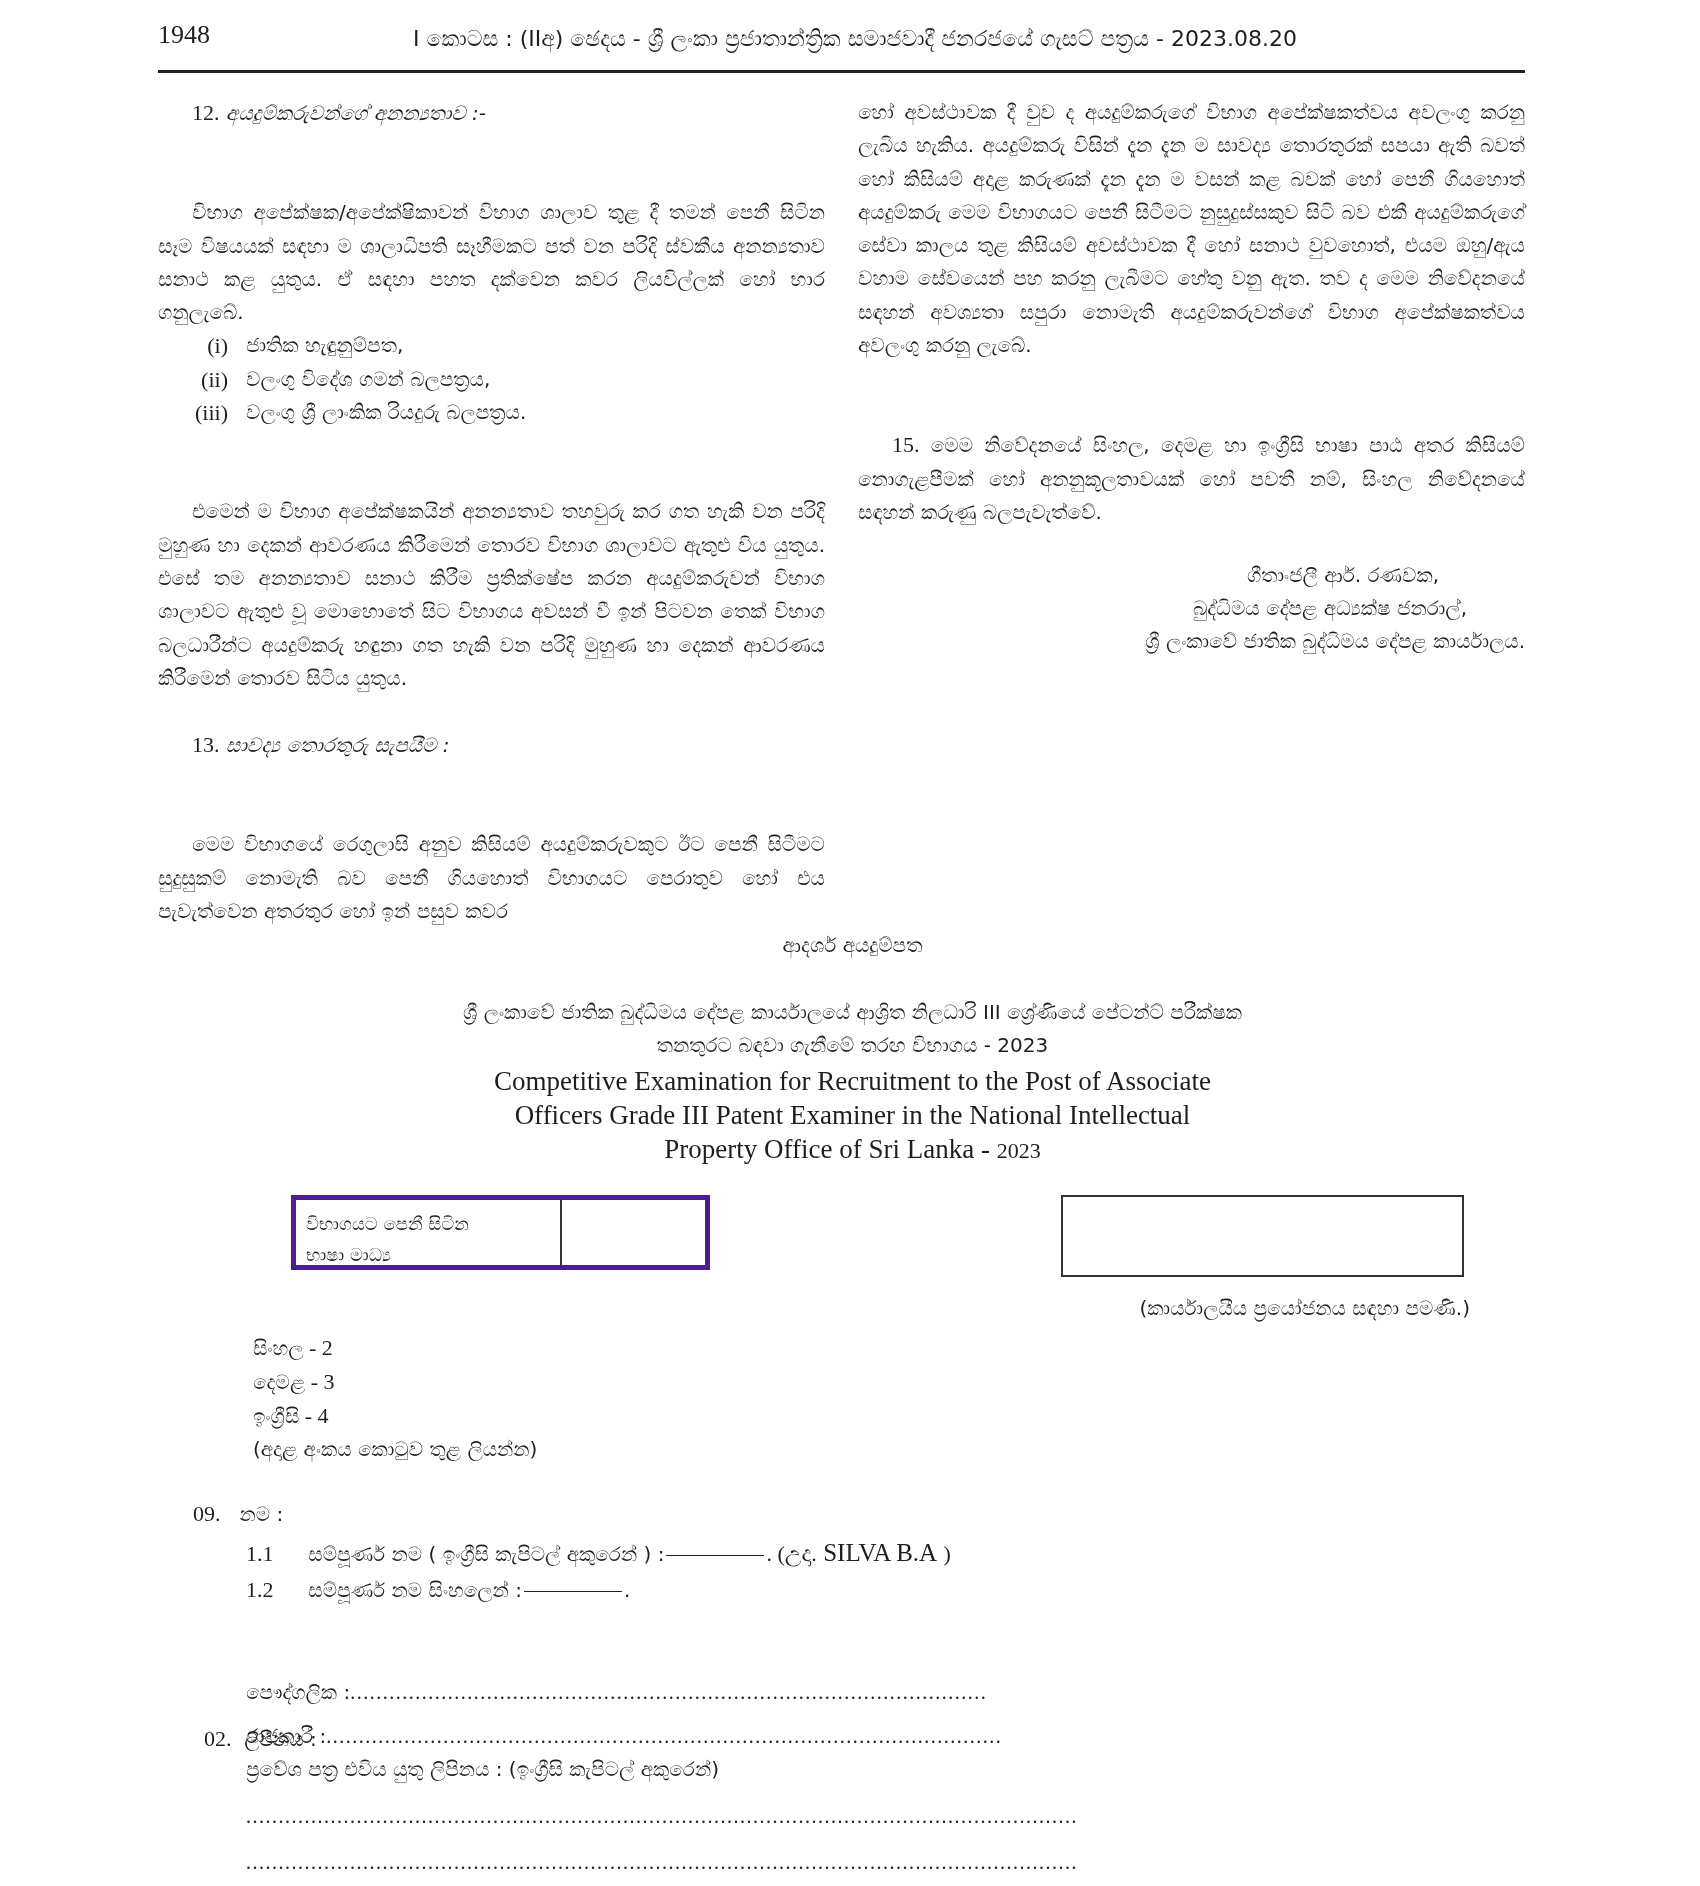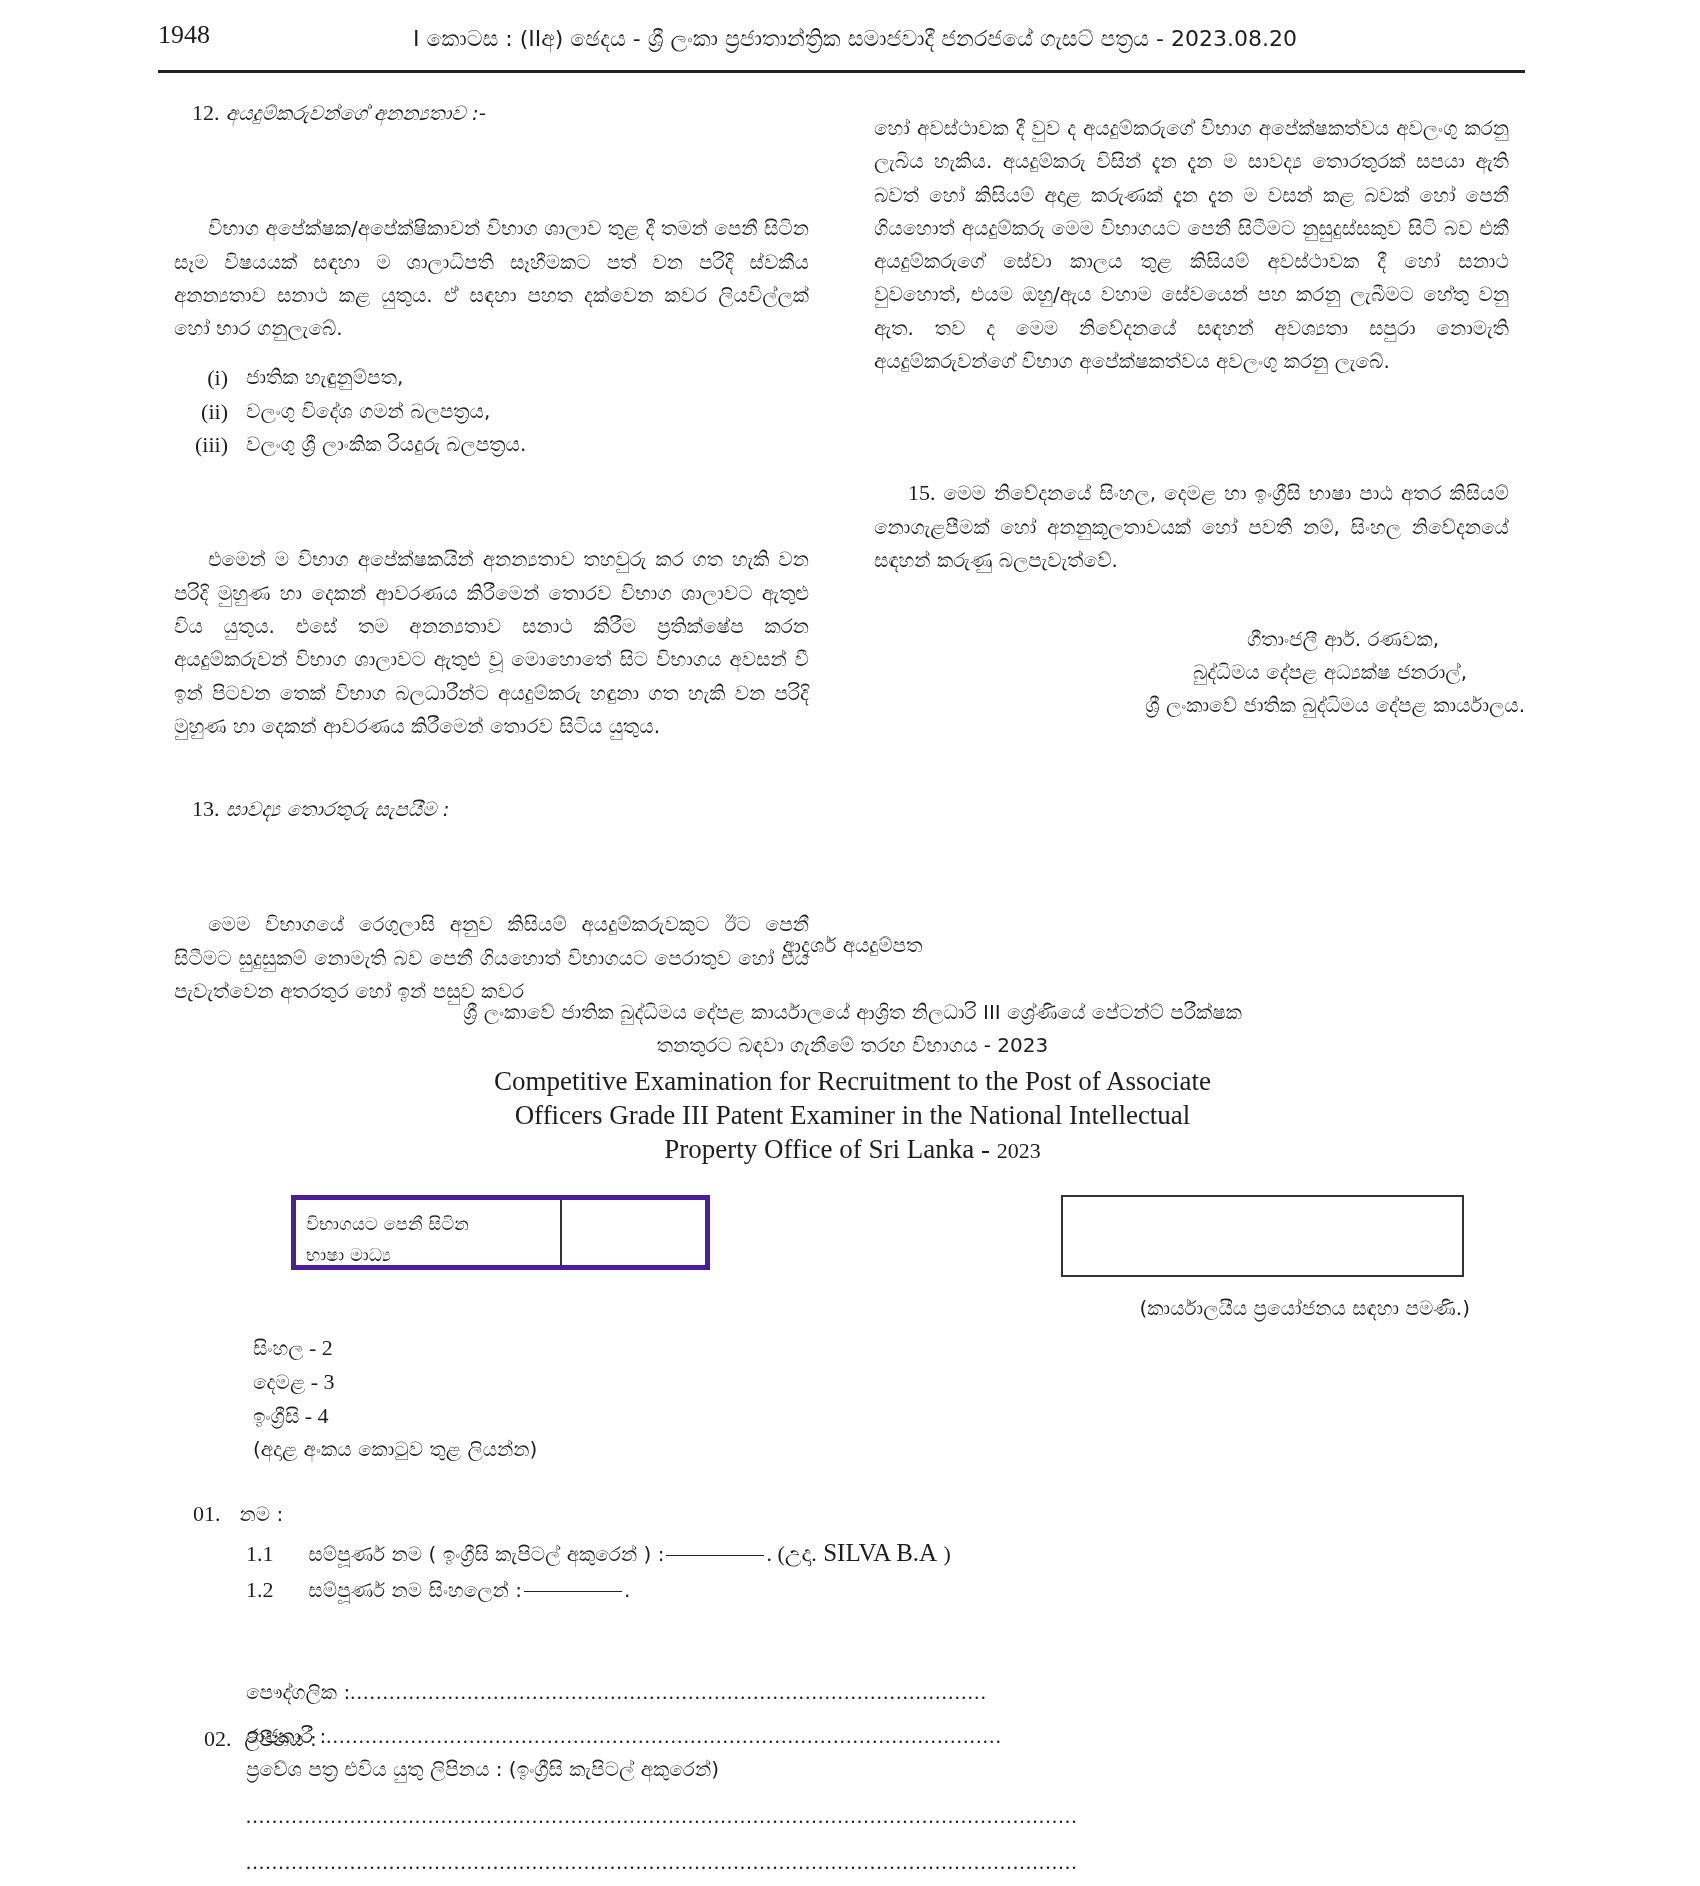--- a/index.html
+++ b/index.html
@@ -12,21 +12,21 @@
 
   
   .page-num { left: 158px; top: 20px; font-size: 26px; font-family: "Liberation Serif", serif; }
   .page-title { left: 330px; top: 26px; width: 1050px; text-align: center; font-size: 22px; white-space: nowrap; }
   .header-rule { left: 158px; top: 70px; width: 1367px; height: 0; border-top: 3px solid #222; }
 
   
   .col { top: 96px; width: 667px; font-size: 20px; line-height: 33.3px; }
   .col-left { left: 158px; }
   .col-right { left: 858px; }
-  .col p { margin: 16px; text-align: justify; text-align-last: left; }
+  .col p { margin: 0; text-align: justify; text-align-last: left; }
   .indent { text-indent: 34px; }
   .heading { padding-left: 34px; }
   .heading .num { font-family: "Liberation Serif", serif; font-size: 22px; }
   .heading .ttl { font-style: italic; }
   .gap-1 { height: 33px; }
   .gap-2 { height: 66px; }
   .sub-item { display: flex; }
   .sub-item .roman { width: 70px; text-align: right; padding-right: 18px; font-family: "Liberation Serif", serif; font-size: 22px; }
 
   .signature { text-align: right; line-height: 33px; }
@@ -131,21 +131,21 @@
 <div class="abs office-note">(කාර්යාලයීය ප්‍රයෝජනය සඳහා පමණි.)</div>
 
 <div class="abs lang-list">
   <div><span>සිංහල</span><span class="code"> - </span><span class="code">2</span></div>
   <div><span>දෙමළ</span><span class="code"> - </span><span class="code">3</span></div>
   <div><span>ඉංග්‍රීසි</span><span class="code"> - </span><span class="code">4</span></div>
   <div>(අදාළ අංකය කොටුව තුළ ලියන්න)</div>
 </div>
 
 <div class="abs form-row" style="left:193px; top:1501px;">
-  <span class="form-num">01.</span>&nbsp;&nbsp;
+  <span class="form-num">09.</span>&nbsp;&nbsp;
   <span>නම :</span>
 </div>
 <div class="abs form-row" style="left:246px; top:1539px;">
   <span class="form-num" style="display:inline-block;width:56px">1.1</span>
   <span>සම්පූර්ණ නම ( ඉංග්‍රීසි කැපිටල් අකුරෙන් ) :</span><span class="blank-line"></span><span class="serif" style="font-size:22px">. (උදා.</span>
   <span class="eg">SILVA B.A</span>
   <span class="serif" style="font-size:22px">)</span>
 </div>
 <div class="abs form-row" style="left:246px; top:1577px;">
   <span class="form-num" style="display:inline-block;width:56px">1.2</span>

